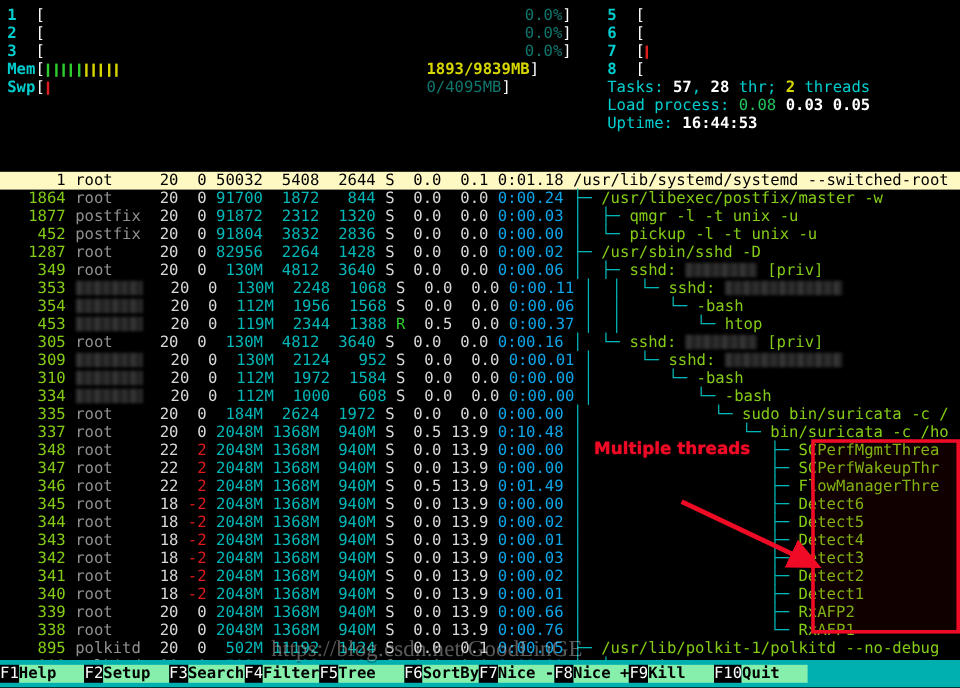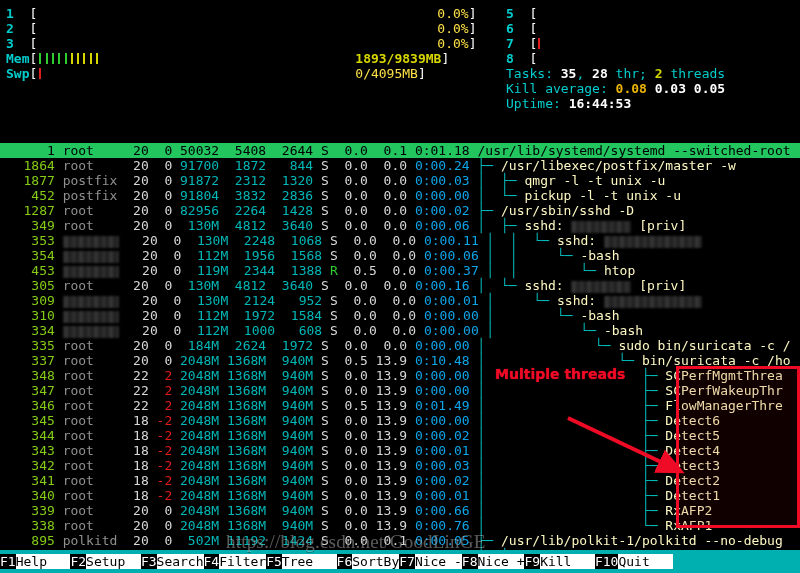--- a/index.html
+++ b/index.html
@@ -37,31 +37,31 @@
   .meter-col.right { left: 506px; width: 294px; }
 
   .meter-row {
     height: 15px;
     line-height: 15px;
     white-space: pre;
     position: relative;
   }
   .mlabel { color: #00cdcd; font-weight: bold; }
   .brk { color: #ffffff; }
-  .pct { color: #fde047; }
+  .pct { color: #0f766e; }
   .bar-area {
     display: inline-block;
     position: relative;
     height: 15px;
     vertical-align: top;
     overflow: hidden;
   }
   .tick { position: absolute; top: 2px; width: 2px; height: 11px; }
   .stat-val   { color: #ffffff; font-weight: bold; }
-  .stat-dim   { color: #eab308; font-weight: bold; text-align: right; }
+  .stat-dim   { color: #22c55e; font-weight: normal; text-align: right; }
   .stat-warn  { color: #d7d700; font-weight: bold; }
   .stat-plain { color: #00cdcd; }
 
   
   .thead {
     position: absolute;
     top: 128px; left: 0; right: 0;
     height: 15px; line-height: 15px;
     background: #3a9e00;
     color: #000000;
@@ -73,38 +73,38 @@
     top: 143px; left: 0; right: 0;
     bottom: 23px;
     overflow: hidden;
   }
   .prow {
     height: 15px;
     line-height: 15px;
     white-space: pre;
     position: relative;
   }
-  .prow.sel { background: #22c55e; color: #000; }
+  .prow.sel { background: #fef9c3; color: #000; }
   .prow.sel .c { color: #000 !important; }
 
   .c { white-space: pre; }
   .c-pid   { color: #84cc16; }
   .c-user  { color: #909090; }
   .c-pri   { color: #d8d8d8; }
   .c-ni0   { color: #d8d8d8; }
   .c-nin   { color: #e01b1b; }
   .c-virt  { color: #00b7b7; }
   .c-res   { color: #00b7b7; }
   .c-shr   { color: #00b7b7; }
   .c-s     { color: #d8d8d8; }
   .c-sR    { color: #2ecc2e; }
   .c-cpu   { color: #d8d8d8; }
   .c-mem   { color: #d8d8d8; }
   .c-time  { color: #0ea5e9; }
-  .c-cmd   { color: #fef9c3; }
+  .c-cmd   { color: #84cc16; }
   .c-tree  { color: #00b7b7; }
 
   .blur {
     display: inline-block;
     vertical-align: middle;
     height: 12px;
     background:
       repeating-linear-gradient(90deg,
         #2a2a2a 0px, #444 3px, #232323 7px, #3b3b3b 11px, #1e1e1e 15px);
     filter: blur(1.3px);
@@ -118,21 +118,21 @@
     height: 23px;
     background: #00b0b0;
     white-space: pre;
     line-height: 23px;
     overflow: hidden;
   }
   .fk-num {
     background: #000; color: #ffffff;
   }
   .fk-lbl {
-    background: #ffffff; color: #000000;
+    background: #86efac; color: #000000; font-weight: bold;
   }
 
   
   .anno-text {
     position: absolute;
     color: #ef0b25;
     font-family: "DejaVu Sans", "Liberation Sans", sans-serif;
     font-weight: bold;
     font-size: 14px;
     line-height: 17px;
@@ -171,22 +171,22 @@
         <div class="meter-row"><span class="mlabel">2  </span><span class="brk">[</span><span class="bar-area" style="width: 400px;"></span><span class="pct">0.0%</span><span class="brk">]</span></div>
         <div class="meter-row"><span class="mlabel">3  </span><span class="brk">[</span><span class="bar-area" style="width: 400px;"></span><span class="pct">0.0%</span><span class="brk">]</span></div>
         <div class="meter-row"><span class="mlabel">Mem</span><span class="brk">[</span><span class="bar-area" style="width: 318px;"><i class="tick" style="left: 2px; background: rgb(46, 204, 46);"></i><i class="tick" style="left: 8.3px; background: rgb(46, 204, 46);"></i><i class="tick" style="left: 14.6px; background: rgb(46, 204, 46);"></i><i class="tick" style="left: 20.9px; background: rgb(46, 204, 46);"></i><i class="tick" style="left: 27.2px; background: rgb(46, 204, 46);"></i><i class="tick" style="left: 33.5px; background: rgb(215, 215, 0);"></i><i class="tick" style="left: 39.8px; background: rgb(215, 215, 0);"></i><i class="tick" style="left: 46.1px; background: rgb(215, 215, 0);"></i><i class="tick" style="left: 52.4px; background: rgb(215, 215, 0);"></i><i class="tick" style="left: 58.7px; background: rgb(215, 215, 0);"></i></span><span class="stat-warn">1893/9839MB</span><span class="brk">]</span></div>
         <div class="meter-row"><span class="mlabel">Swp</span><span class="brk">[</span><span class="bar-area" style="width: 318px;"><i class="tick" style="left:2px;background:#e01b1b"></i></span><span class="pct">0/4095MB</span><span class="brk">]</span></div>
       </div>
     <div class="meter-col right" id="cpu-right">
         <div class="meter-row"><span class="mlabel">5  </span><span class="brk">[</span><span class="bar-area" style="width: 240px;"></span></div>
         <div class="meter-row"><span class="mlabel">6  </span><span class="brk">[</span><span class="bar-area" style="width: 240px;"></span></div>
         <div class="meter-row"><span class="mlabel">7  </span><span class="brk">[</span><span class="bar-area" style="width: 240px;"><i class="tick" style="left:1px;background:#e01b1b"></i></span></div>
         <div class="meter-row"><span class="mlabel">8  </span><span class="brk">[</span><span class="bar-area" style="width: 240px;"></span></div>
-        <div class="meter-row"><span class="stat-plain">Tasks: </span><span class="stat-val">35</span><span class="stat-plain">, </span><span class="stat-val">28</span><span class="stat-plain"> thr; </span><span class="stat-warn">2</span><span class="stat-plain"> threads</span></div>
-        <div class="meter-row"><span class="stat-plain">Kill average: </span><span class="stat-dim">0.08</span><span class="stat-plain"> </span><span class="stat-val">0.03</span><span class="stat-plain"> </span><span class="stat-val">0.05</span></div>
+        <div class="meter-row"><span class="stat-plain">Tasks: </span><span class="stat-val">57</span><span class="stat-plain">, </span><span class="stat-val">28</span><span class="stat-plain"> thr; </span><span class="stat-warn">2</span><span class="stat-plain"> threads</span></div>
+        <div class="meter-row"><span class="stat-plain">Load process: </span><span class="stat-dim">0.08</span><span class="stat-plain"> </span><span class="stat-val">0.03</span><span class="stat-plain"> </span><span class="stat-val">0.05</span></div>
         <div class="meter-row"><span class="stat-plain">Uptime: </span><span class="stat-val">16:44:53</span></div>
       </div>
   </div>
 
 
   <div class="rows" id="rows">
       <div class="prow sel"><span class="c c-pid">      1</span><span class="c"> </span><span class="c c-user">root    </span><span class="c c-pri"> 20</span><span class="c c-ni0">  0</span><span class="c c-virt"> 50032</span><span class="c c-res">  5408</span><span class="c c-shr">  2644</span><span class="c"> </span><span class="c c-s">S</span><span class="c c-cpu">  0.0</span><span class="c c-mem">  0.1</span><span class="c c-time"> 0:01.18</span><span class="c"> </span><span class="c c-tree"></span><span class="c c-cmd">/usr/lib/systemd/systemd --switched-root</span></div>
       <div class="prow"><span class="c c-pid">   1864</span><span class="c"> </span><span class="c c-user">root    </span><span class="c c-pri"> 20</span><span class="c c-ni0">  0</span><span class="c c-virt"> 91700</span><span class="c c-res">  1872</span><span class="c c-shr">   844</span><span class="c"> </span><span class="c c-s">S</span><span class="c c-cpu">  0.0</span><span class="c c-mem">  0.0</span><span class="c c-time"> 0:00.24</span><span class="c"> </span><span class="c c-tree">├─ </span><span class="c c-cmd">/usr/libexec/postfix/master -w</span></div>
       <div class="prow"><span class="c c-pid">   1877</span><span class="c"> </span><span class="c c-user">postfix </span><span class="c c-pri"> 20</span><span class="c c-ni0">  0</span><span class="c c-virt"> 91872</span><span class="c c-res">  2312</span><span class="c c-shr">  1320</span><span class="c"> </span><span class="c c-s">S</span><span class="c c-cpu">  0.0</span><span class="c c-mem">  0.0</span><span class="c c-time"> 0:00.03</span><span class="c"> </span><span class="c c-tree">│  ├─ </span><span class="c c-cmd">qmgr -l -t unix -u</span></div>
       <div class="prow"><span class="c c-pid">    452</span><span class="c"> </span><span class="c c-user">postfix </span><span class="c c-pri"> 20</span><span class="c c-ni0">  0</span><span class="c c-virt"> 91804</span><span class="c c-res">  3832</span><span class="c c-shr">  2836</span><span class="c"> </span><span class="c c-s">S</span><span class="c c-cpu">  0.0</span><span class="c c-mem">  0.0</span><span class="c c-time"> 0:00.00</span><span class="c"> </span><span class="c c-tree">│  └─ </span><span class="c c-cmd">pickup -l -t unix -u</span></div>

